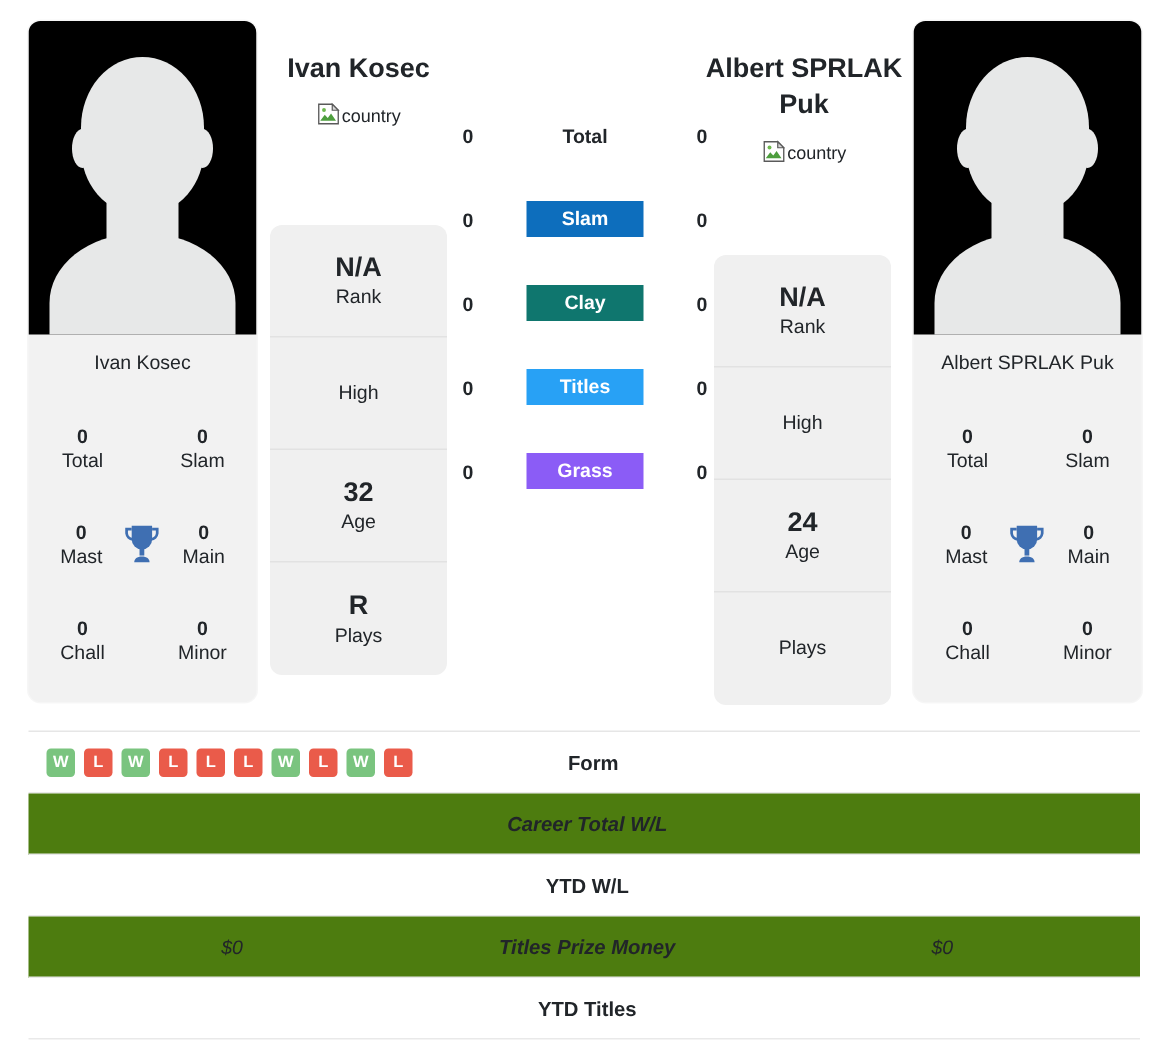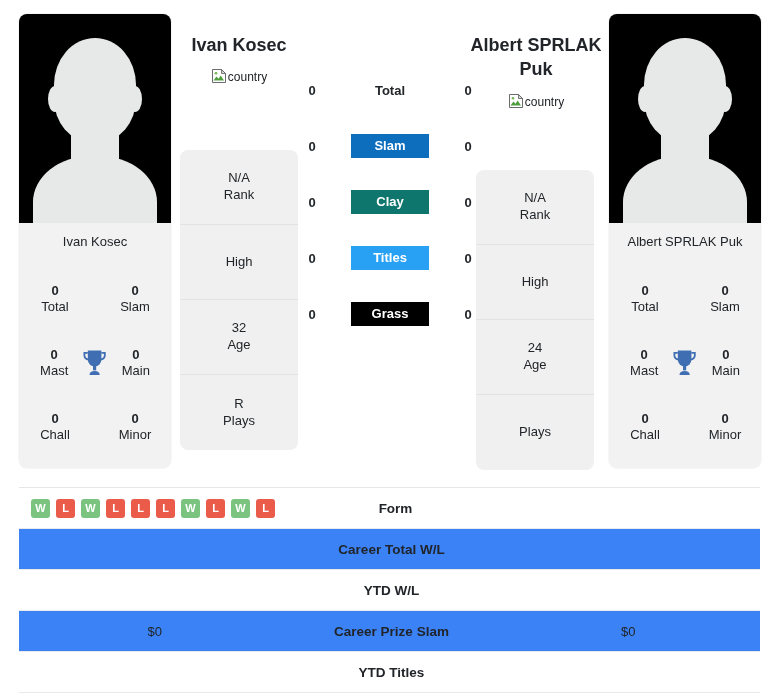--- a/index.html
+++ b/index.html
@@ -117,21 +117,21 @@
   .info-cell {
     height: 75px;
     display: flex;
     flex-direction: column;
     align-items: center;
     justify-content: center;
     border-bottom: 1px solid #e2e2e2;
     line-height: 1.3;
   }
   .info-card .info-cell:last-child { border-bottom: none; }
-  .info-cell .v { font-size: 13px; font-weight: 400; color: #212529; }
+  .info-cell .v { font-size: 18px; font-weight: 700; color: #212529; }
   .info-cell .k { font-size: 13px; font-weight: 400; color: #212529; }
 
   
   .surfaces {
     position: absolute;
     left: 300px;
     top: 62px;
     width: 180px;
   }
   .surface-row {
@@ -198,21 +198,21 @@
     left: 19px;
     width: 741px;
     border-top: 1px solid #e6e6e6;
   }
   .st-row {
     display: flex;
     align-items: center;
     height: 41px;
     border-bottom: 1px solid #e9e9e9;
   }
-  .st-row.striped { background: #3b82f6; }
+  .st-row.striped { background: #4d7c0f; font-style: italic; }
   .st-left, .st-right {
     flex: 1 1 0;
     display: flex;
     align-items: center;
     font-size: 13px;
     color: #212529;
   }
   .st-left  { justify-content: center; padding-left: 4px; }
   .st-right { justify-content: center; }
   .st-left.form-cell { justify-content: flex-start; padding-left: 12px; }
@@ -414,21 +414,21 @@
       <div class="s-badge" style="background:#0f766e">Clay</div>
       <div class="s-score">0</div>
     </div>
     <div class="surface-row">
       <div class="s-score">0</div>
       <div class="s-badge" style="background:#28a1f5">Titles</div>
       <div class="s-score">0</div>
     </div>
     <div class="surface-row">
       <div class="s-score">0</div>
-      <div class="s-badge" style="background:#000000">Grass</div>
+      <div class="s-badge" style="background:#8b5cf6">Grass</div>
       <div class="s-score">0</div>
     </div>
   </div>
 </div>
 
 <div class="stats-table">
 
   <div class="st-row">
     <div class="st-left form-cell">
       <div class="form-badges">
@@ -455,21 +455,21 @@
   </div>
 
   <div class="st-row">
     <div class="st-left"></div>
     <div class="st-mid">YTD W/L</div>
     <div class="st-right"></div>
   </div>
 
   <div class="st-row striped">
     <div class="st-left">$0</div>
-    <div class="st-mid">Career Prize Slam</div>
+    <div class="st-mid">Titles Prize Money</div>
     <div class="st-right">$0</div>
   </div>
 
   <div class="st-row">
     <div class="st-left"></div>
     <div class="st-mid">YTD Titles</div>
     <div class="st-right"></div>
   </div>
 
 </div>

